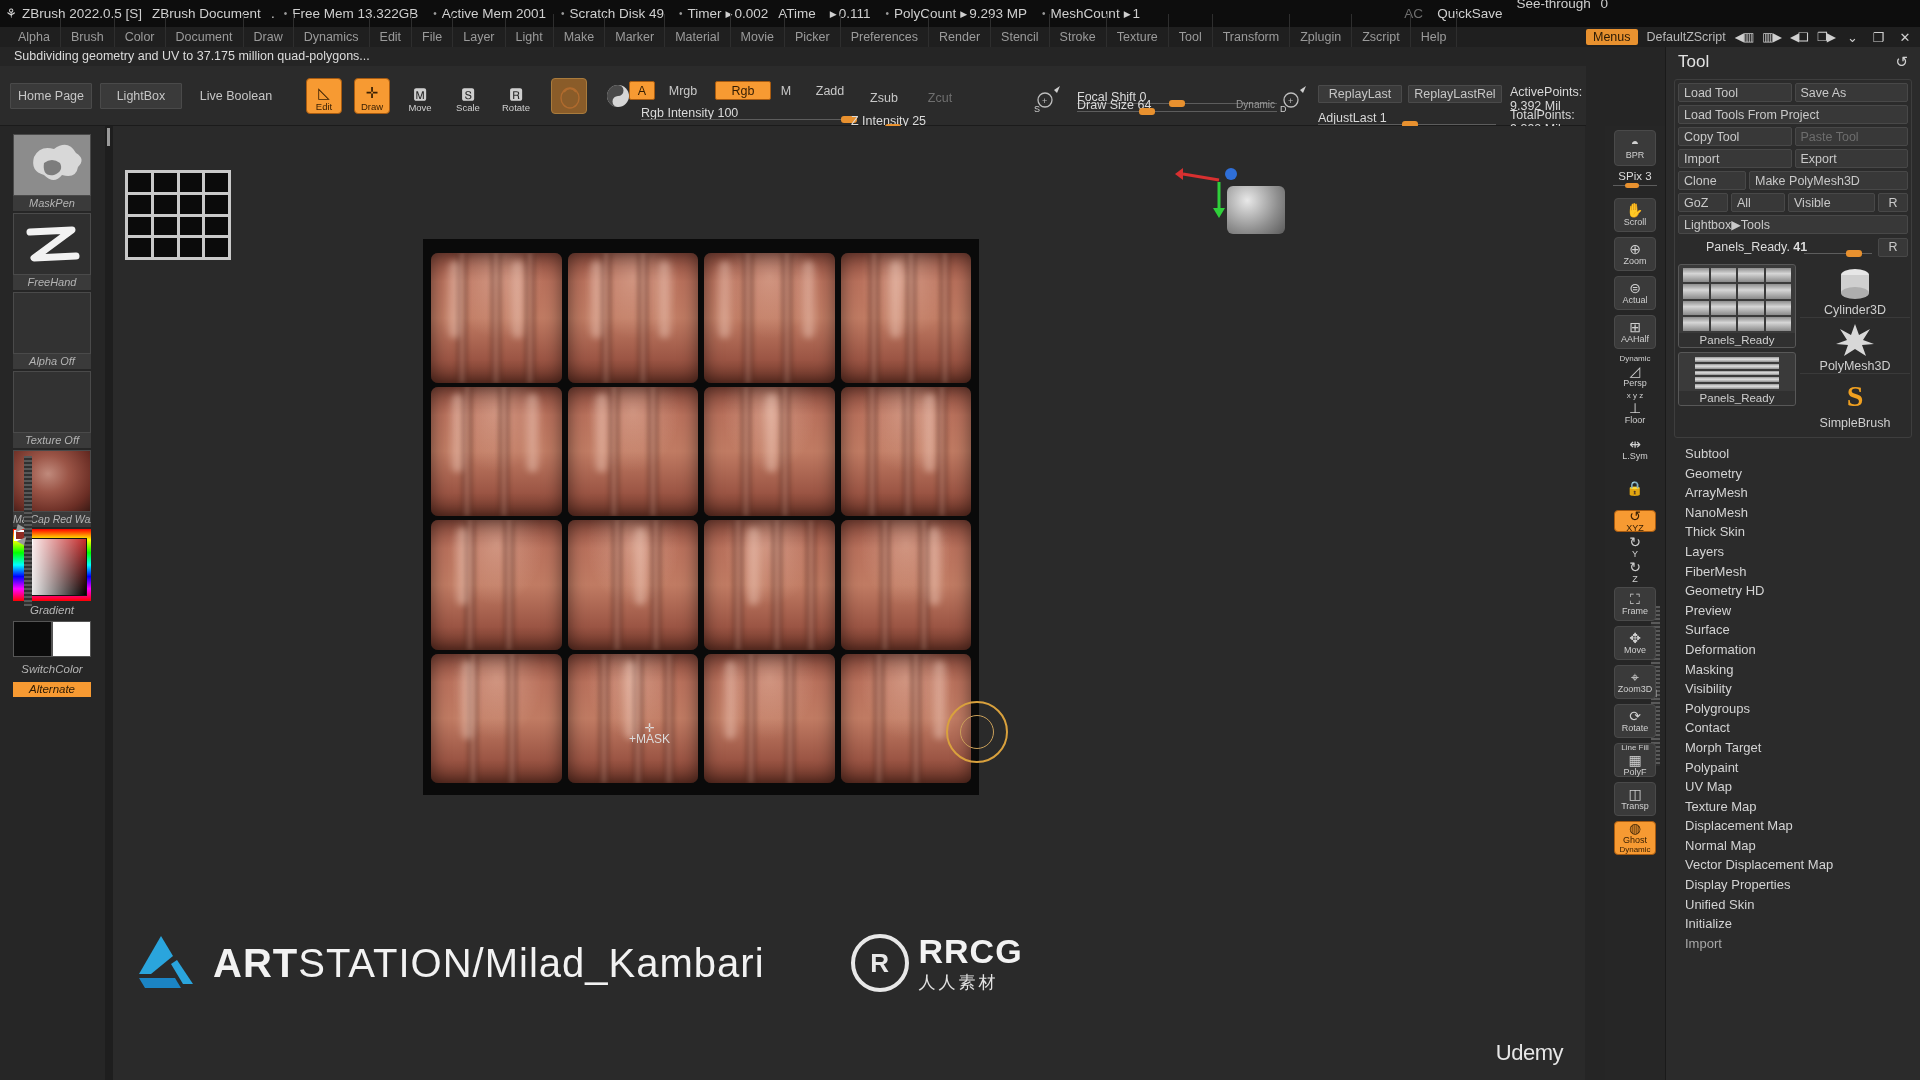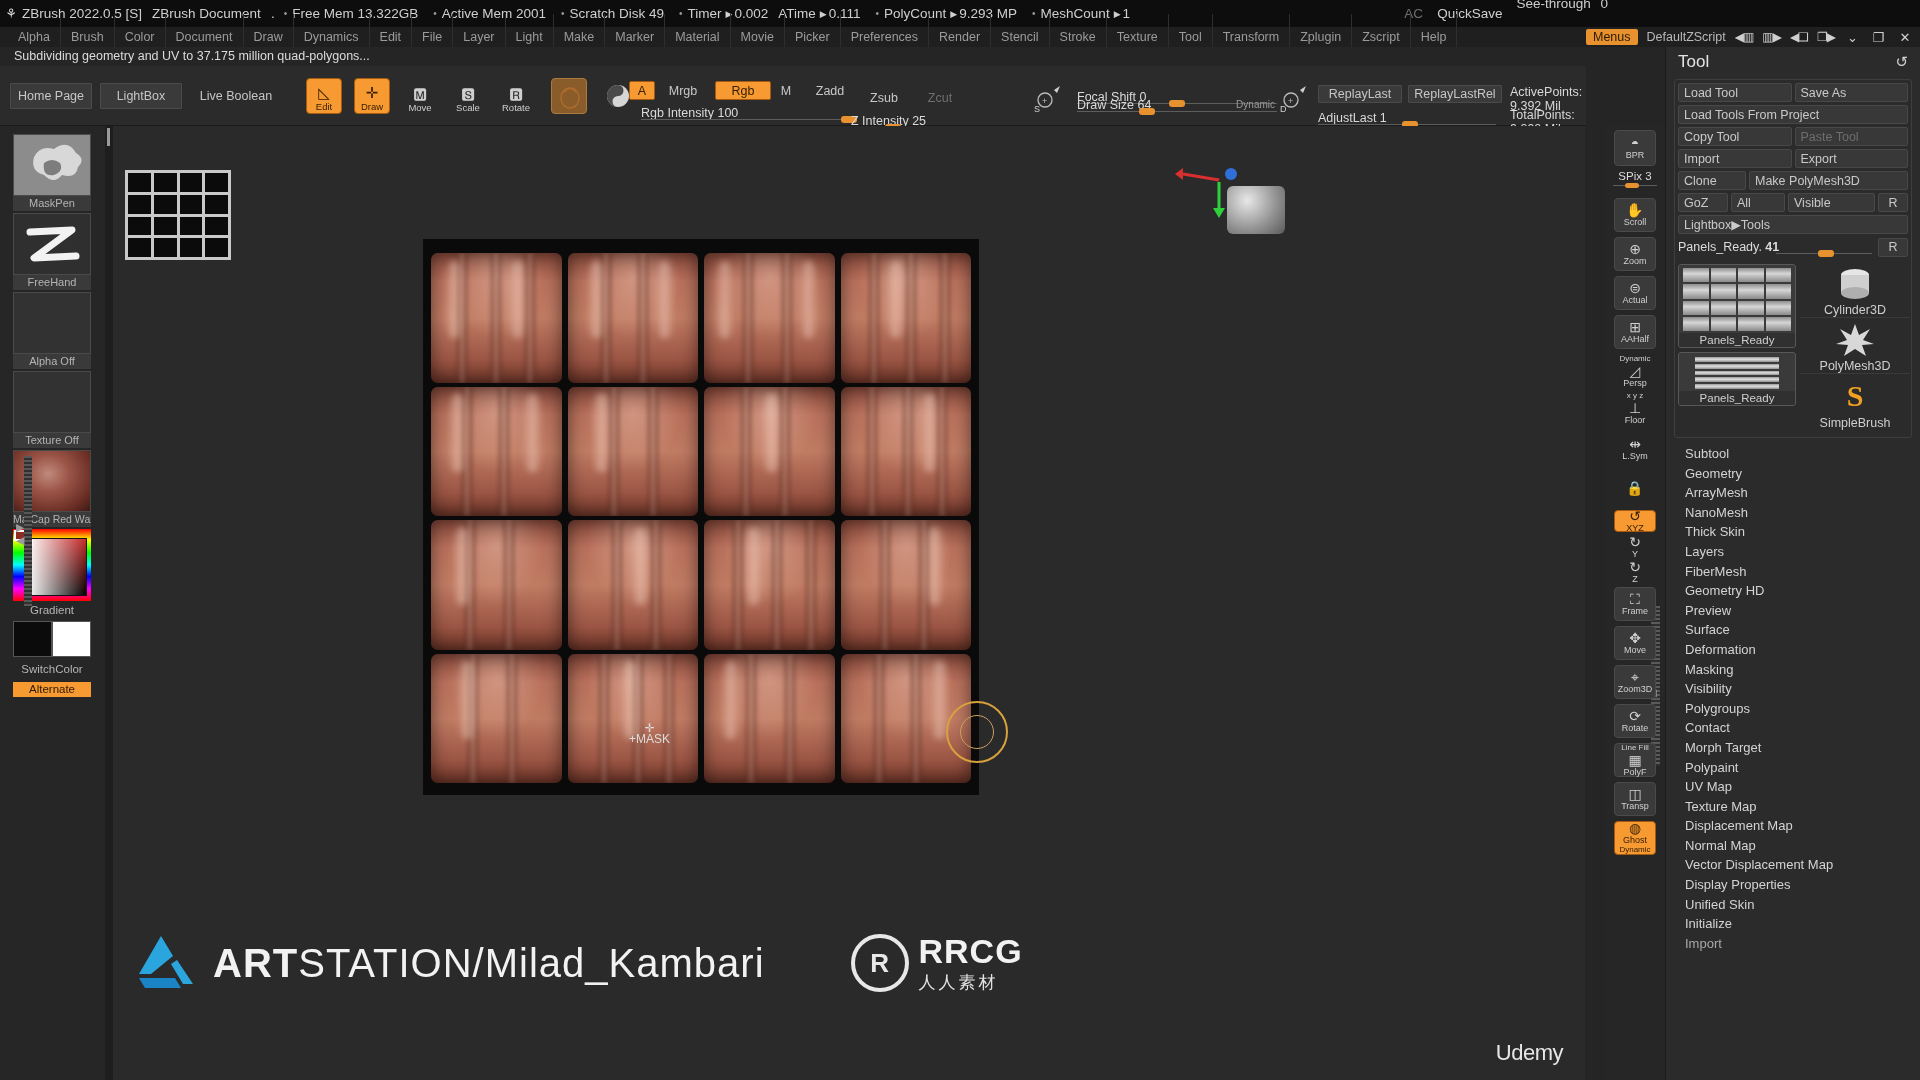--- a/index.html
+++ b/index.html
@@ -64,21 +64,21 @@
   .mini-off { background:transparent; }
   .mini-dim { color:#6f6f6f; }
   .slider { position:absolute; height:17px; }
   .sl-label { font-size:12.5px; color:#dadada; white-space:nowrap; }
   .sl-track { position:absolute; left:0; bottom:0; height:1px; background:#5d5d5d; width:100%;}
   .sl-knob { position:absolute; bottom:-3px; width:16px; height:7px; border-radius:3px;
              background:#e8912f; }
   .sl-right { position:absolute; right:2px; bottom:2px; font-size:10px; color:#9d9d9d;}
 
   
-  .leftshelf { position:absolute; left:0; top:126px; width:105px; height:954px; background:#262626;}
+  .leftshelf { position:absolute; left:0; top:126px; width:105px; height:954px; background:#262626;font-style:italic;}
   .thumbwrap { position:absolute; left:13px; width:78px; }
   .thumb { width:78px; height:62px; background:#333; border:1px solid #4a4a4a; position:relative;
            overflow:hidden;}
   .thumb-lbl { width:78px; text-align:center; font-size:11px; color:#b4b4b4; background:#3a3a3a;
                line-height:14px; height:15px; overflow:hidden; white-space:nowrap;}
   .grad-box { position:absolute; left:13px; width:78px; height:72px; }
   .swatches { position:absolute; left:13px; width:78px; height:36px; display:flex; }
   .sw { width:39px; height:36px; border:1px solid #555;}
   .full-lbl { position:absolute; left:13px; width:78px; text-align:center; font-size:11.5px;
               color:#b4b4b4;}
@@ -163,21 +163,21 @@
              padding:0 12px; }
   .tp-title { font-size:17px; color:#e3e3e3;}
   .tp-refresh { font-size:15px; color:#d0d0d0;}
   .tp-box { margin:2px 8px 0 8px; border:1px solid #3e3e3e; border-radius:3px; padding:3px;}
   .tp-row { display:flex; gap:3px; margin-bottom:3px;}
   .tp-btn { flex:1; height:19px; background:#383838; border:1px solid #484848; border-radius:2px;
             font-size:12.5px; color:#c9c9c9; display:flex; align-items:center; padding-left:5px;}
   .tp-btn.dim { color:#6d6d6d;}
   .tp-btn.nar { flex:0 0 30px; justify-content:center; padding-left:0;}
   .tp-btn.w70 { flex:0 0 68px;}
-  .tp-slider { position:relative; height:20px; margin-bottom:3px; display:flex; align-items:center;}
+  .tp-slider { position:relative; height:20px; margin-bottom:3px; display:flex; align-items:center;margin-left:28px;}
   .tp-sl-lbl { font-size:12.5px; color:#dcdcdc;}
   .tp-sl-track { position:absolute; left:98px; right:36px; bottom:3px; height:1px; background:#5d5d5d;}
   .tp-sl-knob { position:absolute; left:140px; bottom:0px; width:16px; height:7px; border-radius:3px;
                 background:#e8912f;}
   .tp-sl-r { position:absolute; right:0; width:30px; height:19px; background:#383838;
              border:1px solid #484848; border-radius:2px; font-size:12.5px; color:#c9c9c9;
              display:flex; align-items:center; justify-content:center;}
   .tp-thumbs { display:flex; gap:4px; padding:4px 0 2px 0;}
   .tp-col-l { width:118px; }
   .tp-col-r { width:110px; }
@@ -214,21 +214,21 @@
     <span class="tb-dot">•</span>
     <span class="tb-item">Free Mem 13.322GB</span>
     <span class="tb-dot">•</span>
     <span class="tb-item">Active Mem 2001</span>
     <span class="tb-dot">•</span>
     <span class="tb-item">Scratch Disk 49</span>
     <span class="tb-dot">•</span>
     <span class="tb-item" style="margin-right:2px">Timer</span>
     <span class="tb-arrow">▶</span>
     <span class="tb-item">0.002</span>
-    <span class="tb-item" style="margin-right:2px">ATime</span>
+    <span class="tb-item" style="margin-right:12px">ATime</span>
     <span class="tb-arrow">▶</span>
     <span class="tb-item">0.111</span>
     <span class="tb-dot">•</span>
     <span class="tb-item" style="margin-right:2px">PolyCount</span>
     <span class="tb-arrow">▶</span>
     <span class="tb-item">9.293 MP</span>
     <span class="tb-dot">•</span>
     <span class="tb-item" style="margin-right:2px">MeshCount</span>
     <span class="tb-arrow">▶</span>
     <span class="tb-item">1</span>

